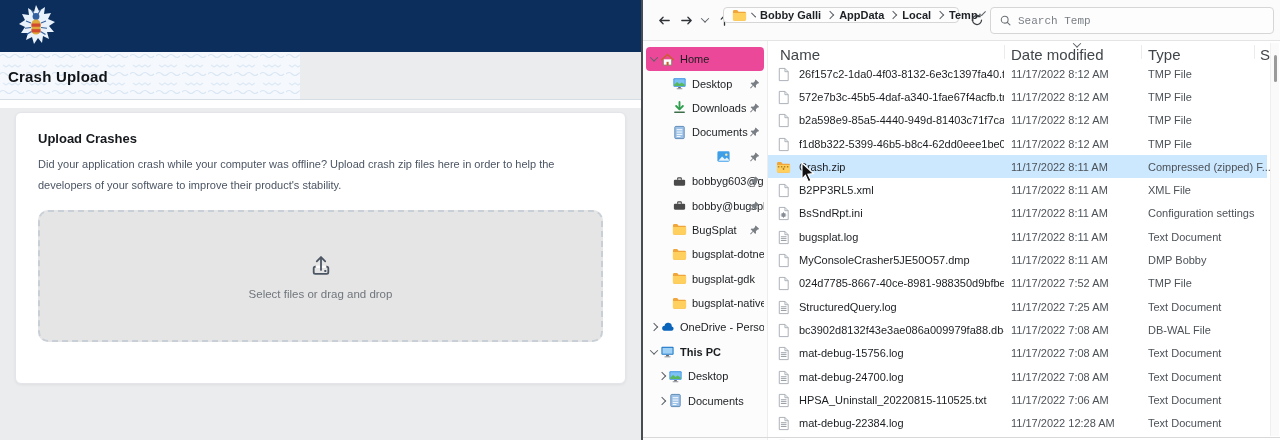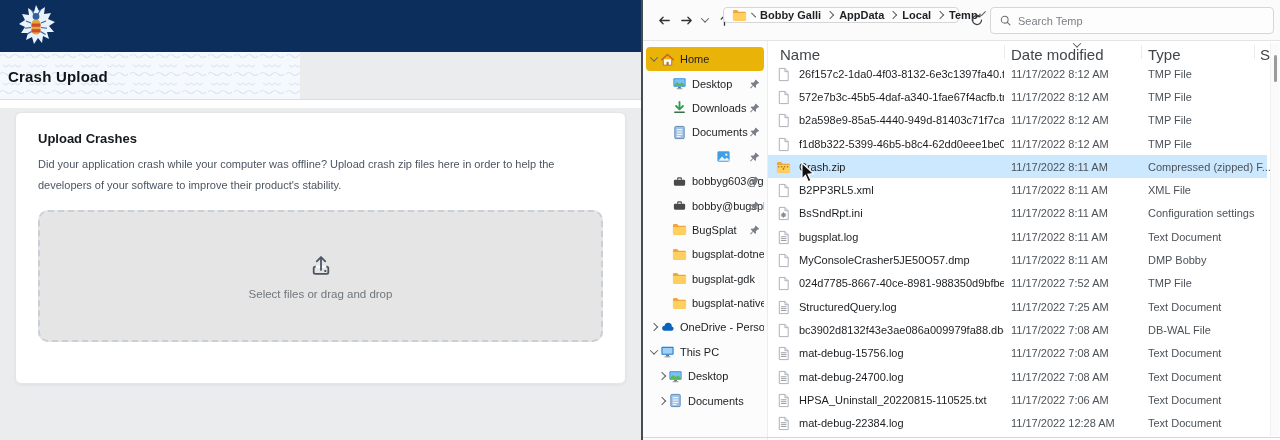--- a/index.html
+++ b/index.html
@@ -32,27 +32,27 @@
   .nav-btn svg { width:15px; height:15px; }
   .chv { display:inline-block; width:6px; height:6px; border-right:1.4px solid #5c6166; border-bottom:1.4px solid #5c6166; }
   .chv.down { transform:rotate(45deg) translate(-1px,-1px); }
   .chv.right { transform:rotate(-45deg); }
   .addr { position:absolute; left:80px; top:7px; width:236px; height:16px; border:1px solid #d6d6d6; border-radius:4px; background:#fdfdfd; display:flex; align-items:center; padding:0 8px; gap:5px; }
   .crumb { font-size:11px; font-weight:600; color:#1d2125; white-space:nowrap; cursor:pointer; }
   .crumb-sep { transform:rotate(-45deg) scale(.8); margin:0 1px; }
   .addr-dd { margin-left:auto; }
   .refresh-btn { position:absolute; left:324px; top:10px; width:20px; height:20px; display:flex; align-items:center; justify-content:center; cursor:pointer; }
   .searchbox { position:absolute; left:347px; top:7px; width:284px; height:27px; border:1px solid #d6d6d6; border-radius:4px; background:#fdfdfd; display:flex; align-items:center; padding:0 8px; gap:6px; }
-  .searchbox input { border:none; outline:none; background:transparent; font-family:Liberation Sans, sans-serif; font-size:11px; color:#333; width:100%; }
+  .searchbox input { border:none; outline:none; background:transparent; font-family:Liberation Mono, monospace; font-size:11px; color:#333; width:100%; }
   .searchbox input::placeholder { color:#7a7f85; }
 
   .explorer-body { flex:1; display:flex; min-height:0; position:relative; }
   .sidebar { width:125px; flex:none; background:#fcfcfc; border-right:1px solid #ededed; padding-top:6px; overflow:hidden; }
   .side-item { height:24.4px; display:flex; align-items:center; position:relative; font-size:11px; color:#1b1e21; border-radius:4px; margin:0 3px; cursor:pointer; }
-  .side-item.sel { background:#eab308; }
+  .side-item.sel { background:#ec4899; }
   .chv-slot { width:12px; flex:none; display:flex; align-items:center; justify-content:center; }
   .ic { display:inline-flex; width:15px; height:15px; flex:none; align-items:center; justify-content:center; }
   .ic svg { width:100%; height:100%; }
   .side-label { margin-left:5px; white-space:nowrap; overflow:hidden; }
   .pin-slot { position:absolute; right:4px; top:50%; transform:translateY(-50%); width:11px; height:11px; }
   .pin-slot svg { width:11px; height:11px; }
 
   .filearea { flex:1; position:relative; background:#fff; overflow:hidden; }
   .cols { position:relative; height:21px; font-size:15px; color:#41464b; }
   .col-h { position:absolute; top:5px; white-space:nowrap; cursor:pointer; }
@@ -338,21 +338,21 @@
               <span class="chv right"></span>
             </span>
     <span class="ic">
               <svg viewBox="0 0 16 16">
                 <path d="M4 11.5h8.2a2.3 2.3 0 0 0 .4-4.57A3.9 3.9 0 0 0 4.9 6 2.85 2.85 0 0 0 4 11.5z" fill="#0a64ba"></path>
               </svg>
             </span>
     <span class="side-label">OneDrive - Personal</span>
     <span class="pin-slot"></span>
   </div>
-          <div class="side-item" style="padding-left: 2px;">
+          <div class="side-item" style="padding-left: 2px; font-weight: bold;">
     <span class="chv-slot">
               <span class="chv down"></span>
             </span>
     <span class="ic">
               <svg viewBox="0 0 16 16">
                 <rect x="1.5" y="3" width="13" height="8.5" rx="1" fill="#1b76c5"></rect>
                 <rect x="2.6" y="4.1" width="10.8" height="6.3" fill="#9fd0f5"></rect>
                 <rect x="6.5" y="11.8" width="3" height="1.4" fill="#5a5f64"></rect>
                 <rect x="4.8" y="13.2" width="6.4" height="1" fill="#8a8f94"></rect>
               </svg>

